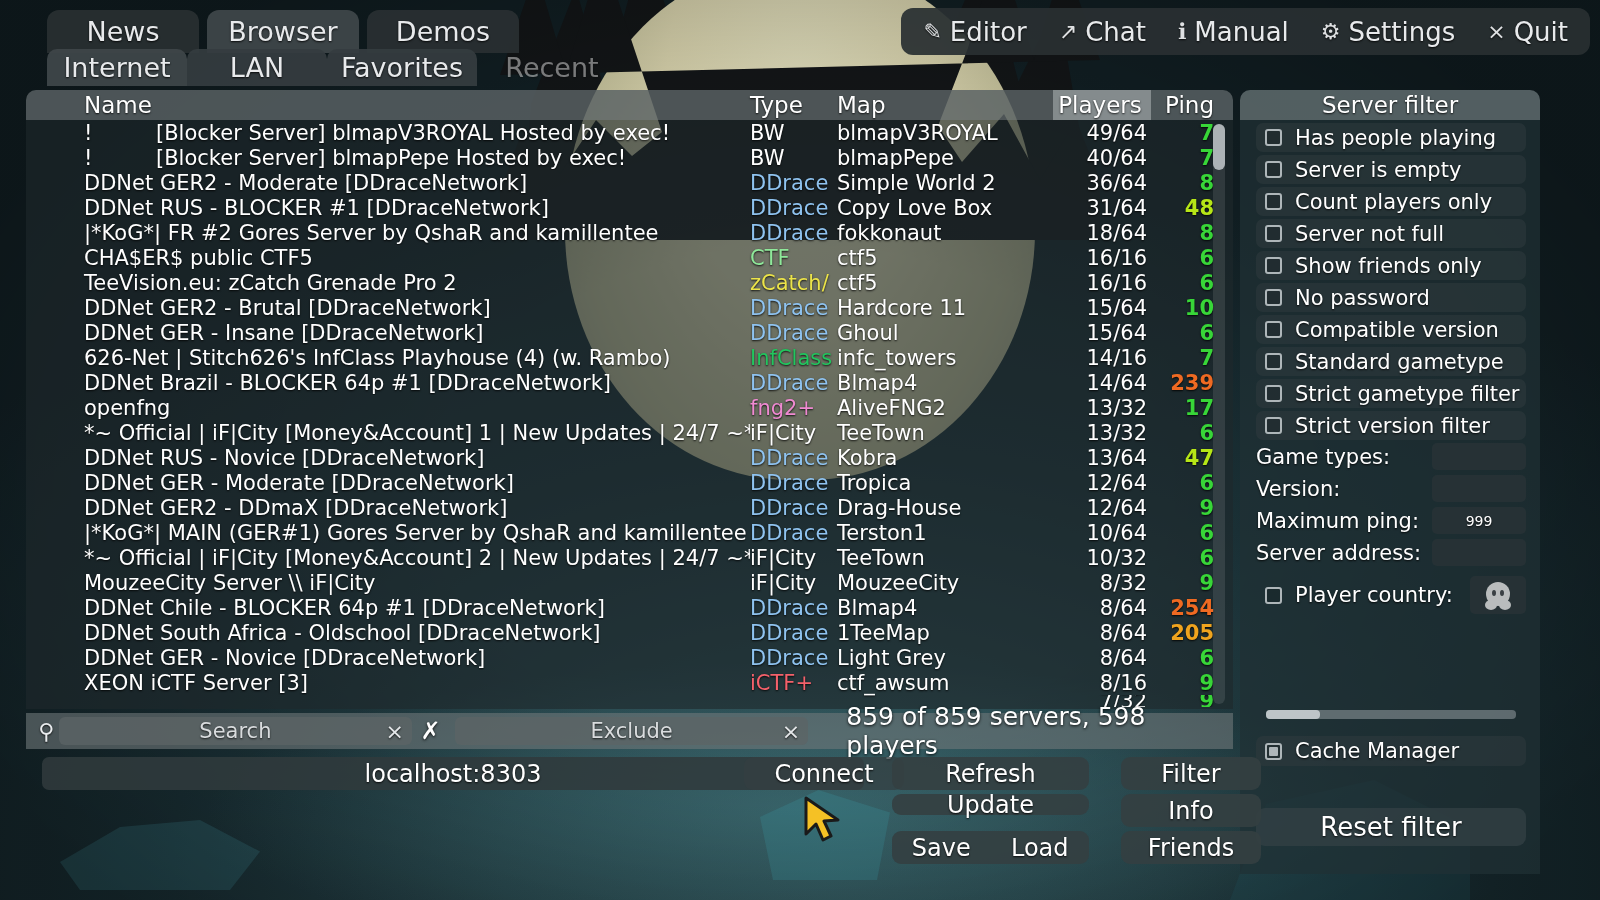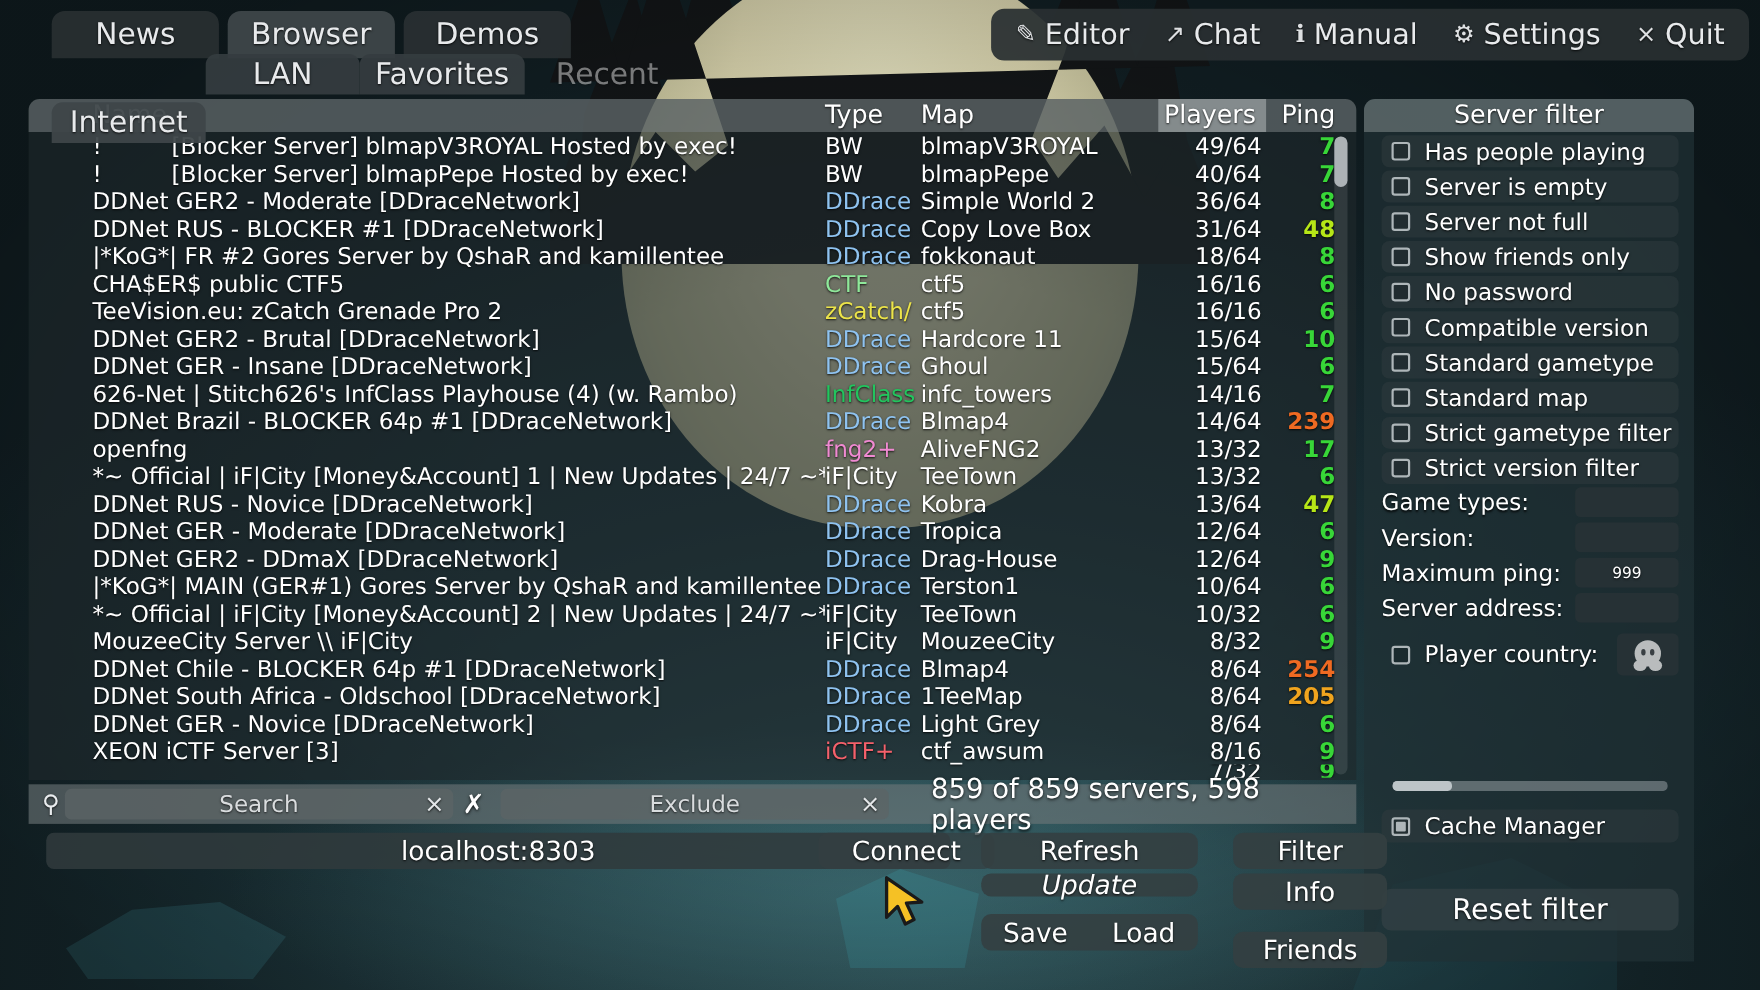--- a/index.html
+++ b/index.html
@@ -170,30 +170,30 @@
     display:flex; align-items:center; justify-content:center;
     color:#ffffff; font-size:24px; text-shadow:0 1px 2px rgba(0,0,0,.85);
   }
   .btn {
     background: rgba(52,63,65,.90); border-radius:9px;
     color:#ffffff; font-size:24px; text-shadow:0 1px 2px rgba(0,0,0,.85);
     display:flex; align-items:center; justify-content:center;
   }
   #connect-btn { position:absolute; left:718px; top:3px; width:160px; height:33px; background: rgba(52,63,65,.75); }
   #refresh-btn { position:absolute; left:866px; top:3px; width:197px; height:33px; }
-  #update-btn  { position:absolute; left:866px; top:40px; width:197px; height:21px;font-style:italic; }
+  #update-btn  { position:absolute; left:866px; top:40px; width:197px; height:21px; }
   #savebar     { position:absolute; left:866px; top:77px; width:197px; height:33px;
                  background: rgba(52,63,65,.90); border-radius:9px; display:flex; }
   #save-btn { flex:1; display:flex; align-items:center; justify-content:center;
               color:#fff; font-size:24px; text-shadow:0 1px 2px rgba(0,0,0,.85); }
   #load-btn { flex:1; display:flex; align-items:center; justify-content:center;
               color:#fff; font-size:24px; text-shadow:0 1px 2px rgba(0,0,0,.85); }
   #filter-btn  { position:absolute; left:1095px; top:3px;  width:140px; height:33px; }
   #info-btn    { position:absolute; left:1095px; top:40px; width:140px; height:33px; }
-  #friends-btn { position:absolute; left:1095px; top:77px; width:140px; height:33px;margin-top:16px; }
+  #friends-btn { position:absolute; left:1095px; top:77px; width:140px; height:33px; }
 
   
   #cursor { position:absolute; left:804px; top:796px; z-index:30; }
 
   
   #filterpanel {
     position:absolute; left:1240px; top:90px; width:300px; height:784px; z-index:5;
     background: rgba(32,48,53,.72); border-radius: 10px 10px 0 0;
   }
   #filter-title {
@@ -274,21 +274,21 @@
     </div>
   <div class="tab active">
       <span>Browser</span>
     </div>
   <div class="tab">
       <span>Demos</span>
     </div>
 </div>
 
 <div id="tabs-sub" class="tabrow">
-  <div class="tab sub active" style="width:140px;margin-top:44px;">
+  <div class="tab sub active" style="width:140px;">
       <span>Internet</span>
     </div>
   <div class="tab sub" style="width:140px;">
       <span>LAN</span>
     </div>
   <div class="tab sub" style="width:150px;">
       <span>Favorites</span>
     </div>
   <div class="tab ghost" style="width:150px;">
       <span>Recent</span>
@@ -559,41 +559,41 @@
       <div class="chk-row">
         <span class="chkbox"></span>
         <span>Has people playing</span>
       </div>
       <div class="chk-row">
         <span class="chkbox"></span>
         <span>Server is empty</span>
       </div>
       <div class="chk-row">
         <span class="chkbox"></span>
+        <span>Count players only</span>
+      </div>
+      <div class="chk-row">
+        <span class="chkbox"></span>
         <span>Server not full</span>
       </div>
       <div class="chk-row">
         <span class="chkbox"></span>
         <span>Show friends only</span>
       </div>
       <div class="chk-row">
         <span class="chkbox"></span>
         <span>No password</span>
       </div>
       <div class="chk-row">
         <span class="chkbox"></span>
         <span>Compatible version</span>
       </div>
       <div class="chk-row">
         <span class="chkbox"></span>
         <span>Standard gametype</span>
-      </div>
-      <div class="chk-row">
-        <span class="chkbox"></span>
-        <span>Standard map</span>
       </div>
       <div class="chk-row">
         <span class="chkbox"></span>
         <span>Strict gametype filter</span>
       </div>
       <div class="chk-row">
         <span class="chkbox"></span>
         <span>Strict version filter</span>
       </div>
     </div>

